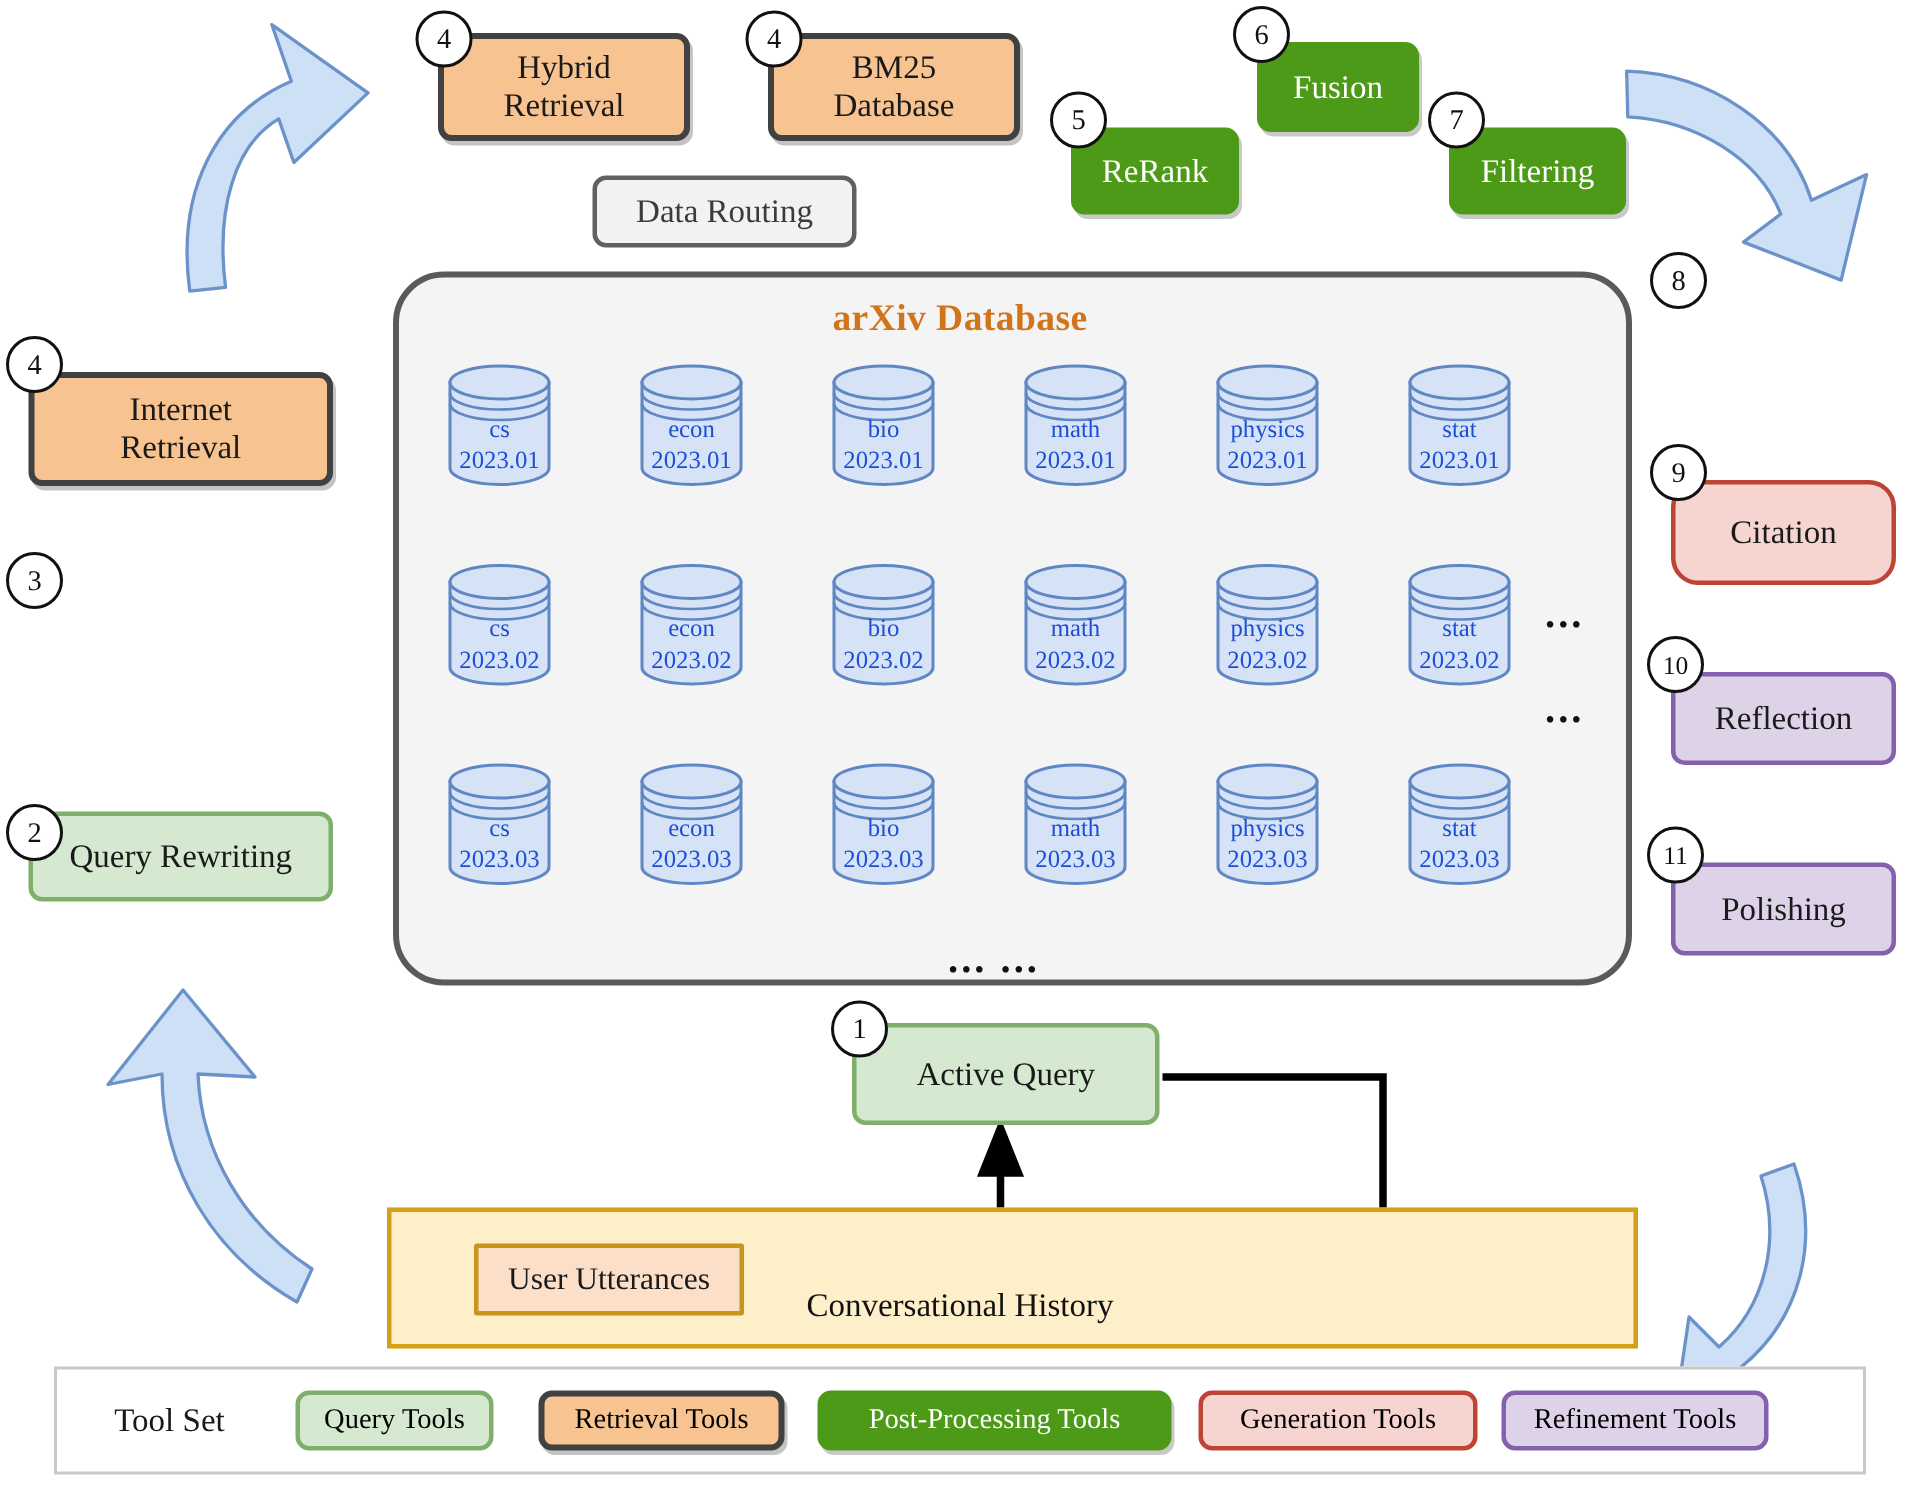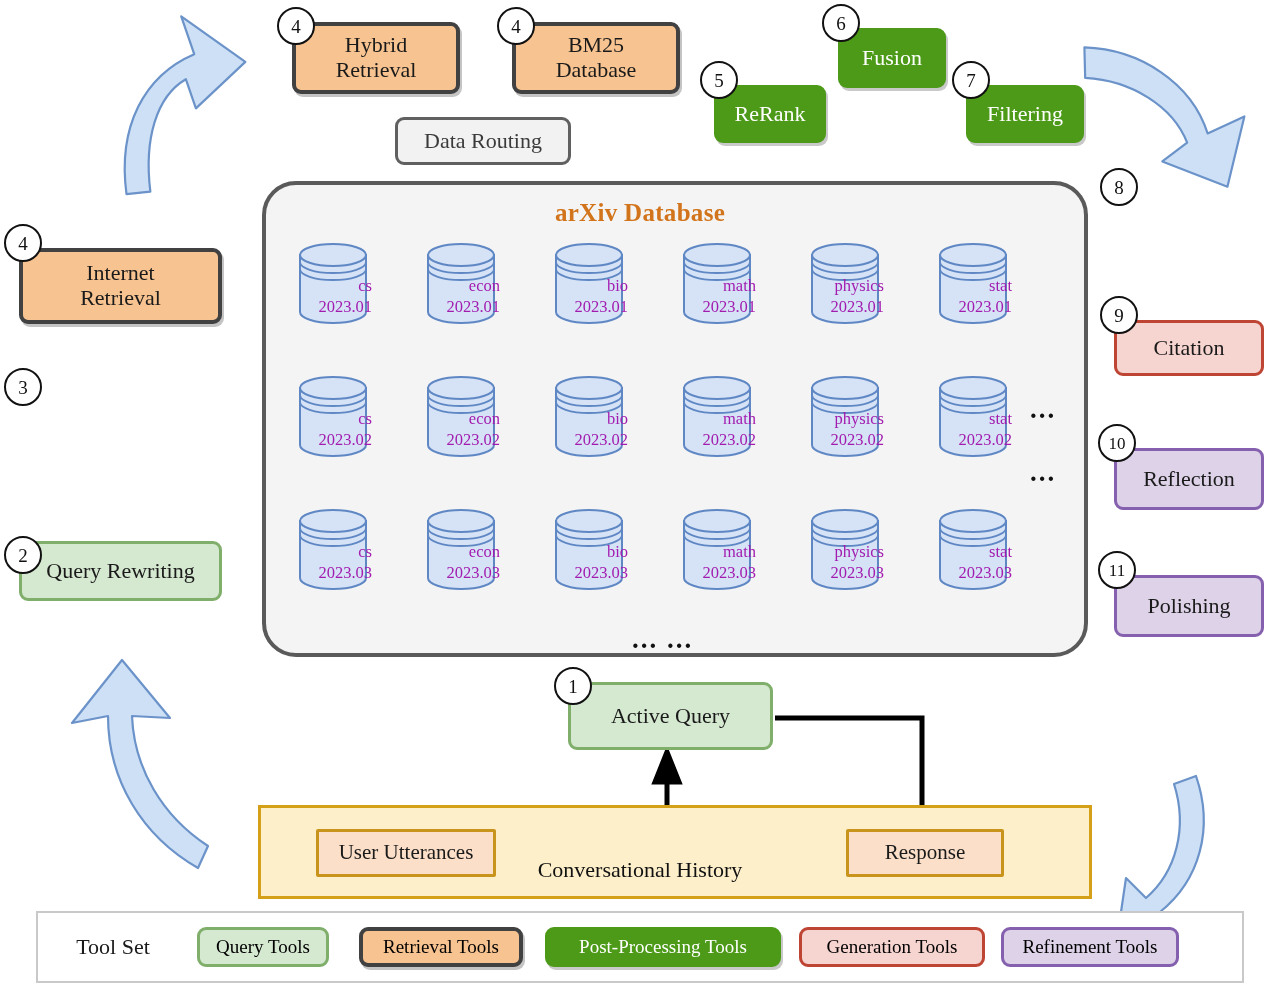--- a/index.html
+++ b/index.html
@@ -26,22 +26,22 @@
          font-size:19px;color:#111;z-index:6;line-height:1;}
 
   
   #db-panel{position:absolute;left:262px;top:181px;width:826px;height:476px;
             background:#F4F4F4;border:4px solid #5A5A5A;border-radius:34px;box-sizing:border-box;}
   #db-title{position:absolute;left:0;right:0;top:199px;text-align:center;
             font-size:25px;font-weight:bold;color:#D2741B;letter-spacing:.3px;}
 
   .cyl{position:absolute;width:78px;height:86px;}
   .cyl svg{display:block;}
-  .cyl .lbl{position:absolute;left:0;right:0;top:36px;text-align:right;
-            font-size:16.5px;color:#a21caf;line-height:1.25;}
+  .cyl .lbl{position:absolute;left:0;right:0;top:36px;text-align:center;
+            font-size:16.5px;color:#1d4ed8;line-height:1.25;}
 
   .dots{position:absolute;font-size:27px;font-weight:bold;color:#111;letter-spacing:2px;line-height:1;}
 
   
   #conv{position:absolute;left:258px;top:805px;width:834px;height:94px;
         background:#FCEFC9;border:3px solid #D4A017;box-sizing:border-box;}
   #conv-label{position:absolute;left:0;right:0;top:857px;text-align:center;font-size:22px;color:#111;}
 
   
   #legend{position:absolute;left:36px;top:911px;width:1208px;height:72px;
@@ -137,21 +137,21 @@
     <span>Query Rewriting</span>
   </div>
   <div class="badge" style="left:4px;top:536px;">
     <span>2</span>
   </div>
 
   <div class="badge" style="left:1100px;top:168px;">
     <span>8</span>
   </div>
 
-  <div class="node bx-red" style="left:1114px;top:320px;width:150px;height:56px;font-size:22px;">
+  <div class="node bx-red" style="left:1114px;top:320px;width:150px;height:70px;font-size:22px;border-radius:18px;">
     <span>Citation</span>
   </div>
   <div class="badge" style="left:1100px;top:296px;">
     <span>9</span>
   </div>
 
   <div class="node bx-purple" style="left:1114px;top:448px;width:150px;height:62px;font-size:22px;">
     <span>Reflection</span>
   </div>
   <div class="badge" style="left:1098px;top:424px;">
@@ -397,23 +397,20 @@
   <div class="badge" style="left:554px;top:667px;">
     <span>1</span>
   </div>
 
   <div id="conv"></div>
   <div id="conv-label">Conversational History</div>
 
   <div class="node bx-peach" style="left:316px;top:829px;width:180px;height:48px;font-size:21px;">
     <span>User Utterances</span>
   </div>
-  <div class="node bx-peach" style="left:846px;top:829px;width:158px;height:48px;font-size:21px;">
-    <span>Response</span>
-  </div>
 
   <div id="legend"></div>
   <div class="node" style="left:58px;top:927px;width:110px;height:40px;font-size:22px;">
     <span>Tool Set</span>
   </div>
   <div id="legend-chips">
       <div class="lg-chip bx-green" style="left: 182px; top: 927px; width: 132px;">
         <span>Query Tools</span>
       </div>
       <div class="lg-chip bx-orange" style="left: 344px; top: 927px; width: 164px;">

